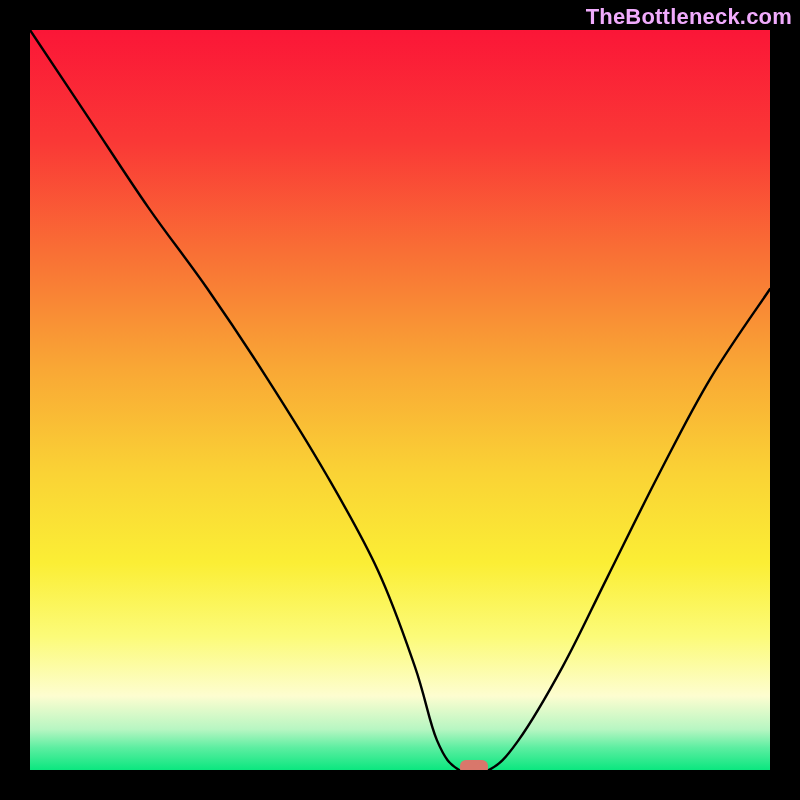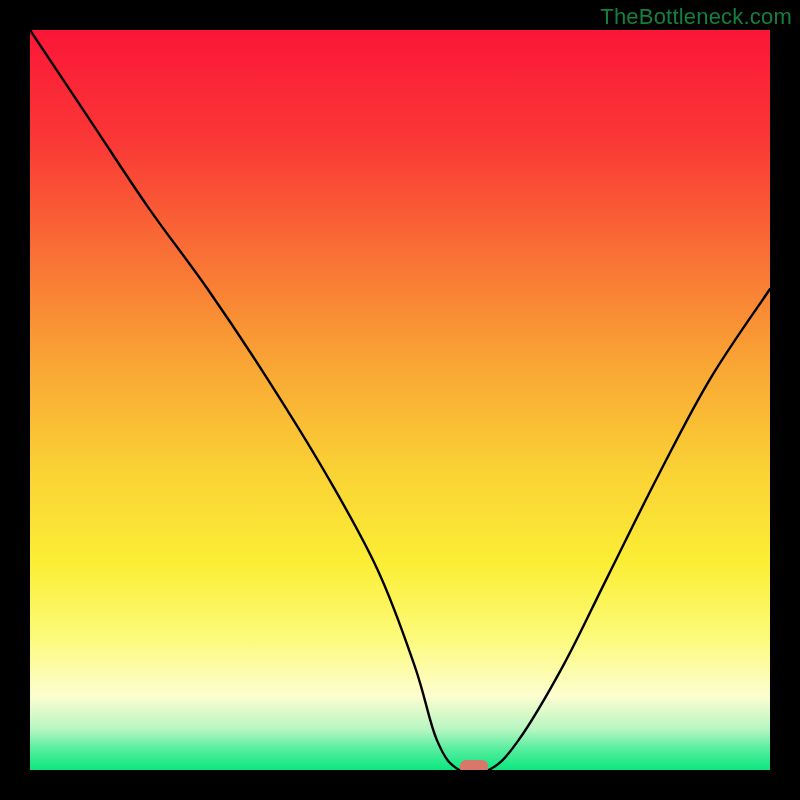--- a/index.html
+++ b/index.html
@@ -1,17 +1,17 @@
 <!DOCTYPE html>
 <html><head>
 <meta charset="utf-8">
 <style>
 body{margin:0;padding:0;width:800px;height:800px;background:#000;font-family:Arial,Helvetica,sans-serif;overflow:hidden}
 .stage{position:relative;width:800px;height:800px}
-.watermark{position:absolute;top:4px;right:8px;color:#15803d;font-size:22px;font-weight:400;letter-spacing:.2px}
+.watermark{position:absolute;top:4px;right:8px;color:#f0abfc;font-size:22px;font-weight:700;letter-spacing:.2px}
 .plot{position:absolute;left:30px;top:30px;width:740px;height:740px}
 svg{display:block}
 .marker{fill:#d9776b;stroke:none}
 </style>
 </head>
 <body>
 
 <div class="stage">
   <div class="watermark">TheBottleneck.com</div>
   <div class="plot">

